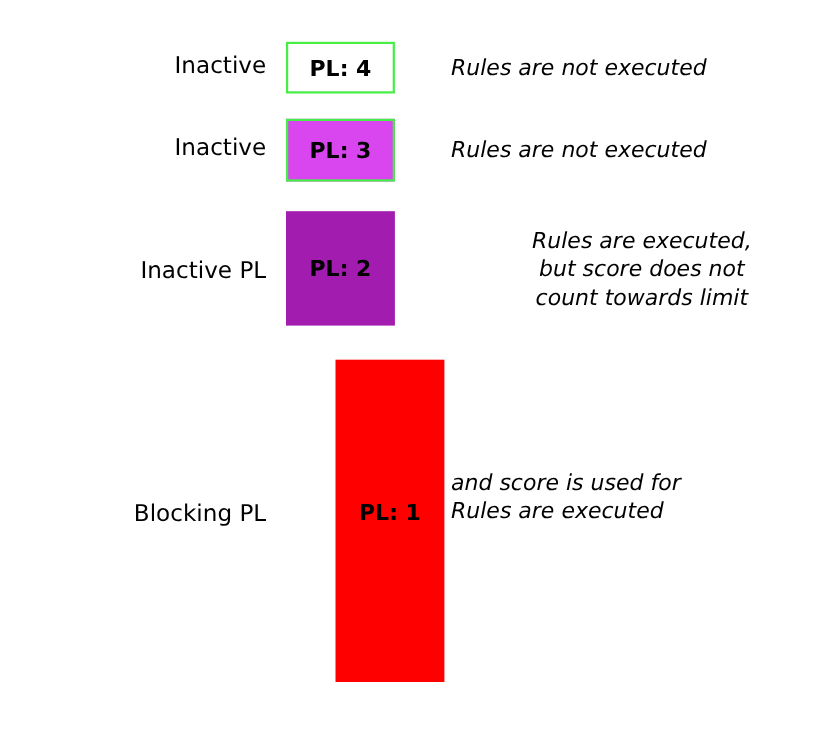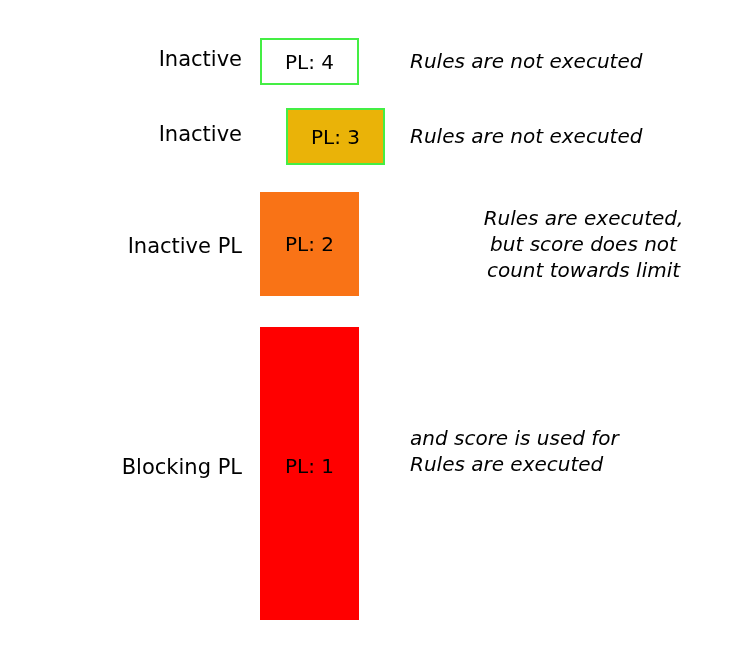--- a/index.html
+++ b/index.html
@@ -56,28 +56,29 @@
     display: flex;
     align-items: center;
     justify-content: center;
   }
   .pl-box.bordered {
     border: 2px solid #44ee44;
   }
   .pl-label {
     font-size: 20px;
     font-style: normal;
-    font-weight: 400;
+    font-weight: 700;
     color: #000000;
     line-height: 1;
     white-space: nowrap;
   }
   
   .pl-box.tall {
     display: block;
+    margin-left: 45px;
   }
   .pl-box.tall .pl-label {
     position: absolute;
     left: 0;
     width: 99px;
     text-align: center;
   }
 
   
   .desc {
@@ -105,33 +106,33 @@
     </div>
 
     <div class="desc" style="top:48px;">
       <span>Rules are not executed</span>
     </div>
   </div>
 
   <div class="row">
     <div class="left-label" style="top:122px;">Inactive</div>
 
-    <div class="pl-box bordered" style="top:108px; height:57px; background:#eab308;margin-left:26px;">
+    <div class="pl-box bordered" style="top:108px; height:57px; background:#d946ef;">
       <span class="pl-label">PL: 3</span>
     </div>
 
     <div class="desc" style="top:123px;">
       <span>Rules are not executed</span>
     </div>
   </div>
 
   <div class="row">
     <div class="left-label" style="top:234px;">Inactive PL</div>
 
-    <div class="pl-box" style="top:192px; height:104px; background:#f97316;">
+    <div class="pl-box" style="top:192px; height:104px; background:#a21caf;">
       <span class="pl-label">PL: 2</span>
     </div>
 
     <div class="desc" style="top:205px;text-align:center;">
       <span>Rules are executed,</span>
       <span>but score does not</span>
       <span>count towards limit</span>
     </div>
   </div>
 

